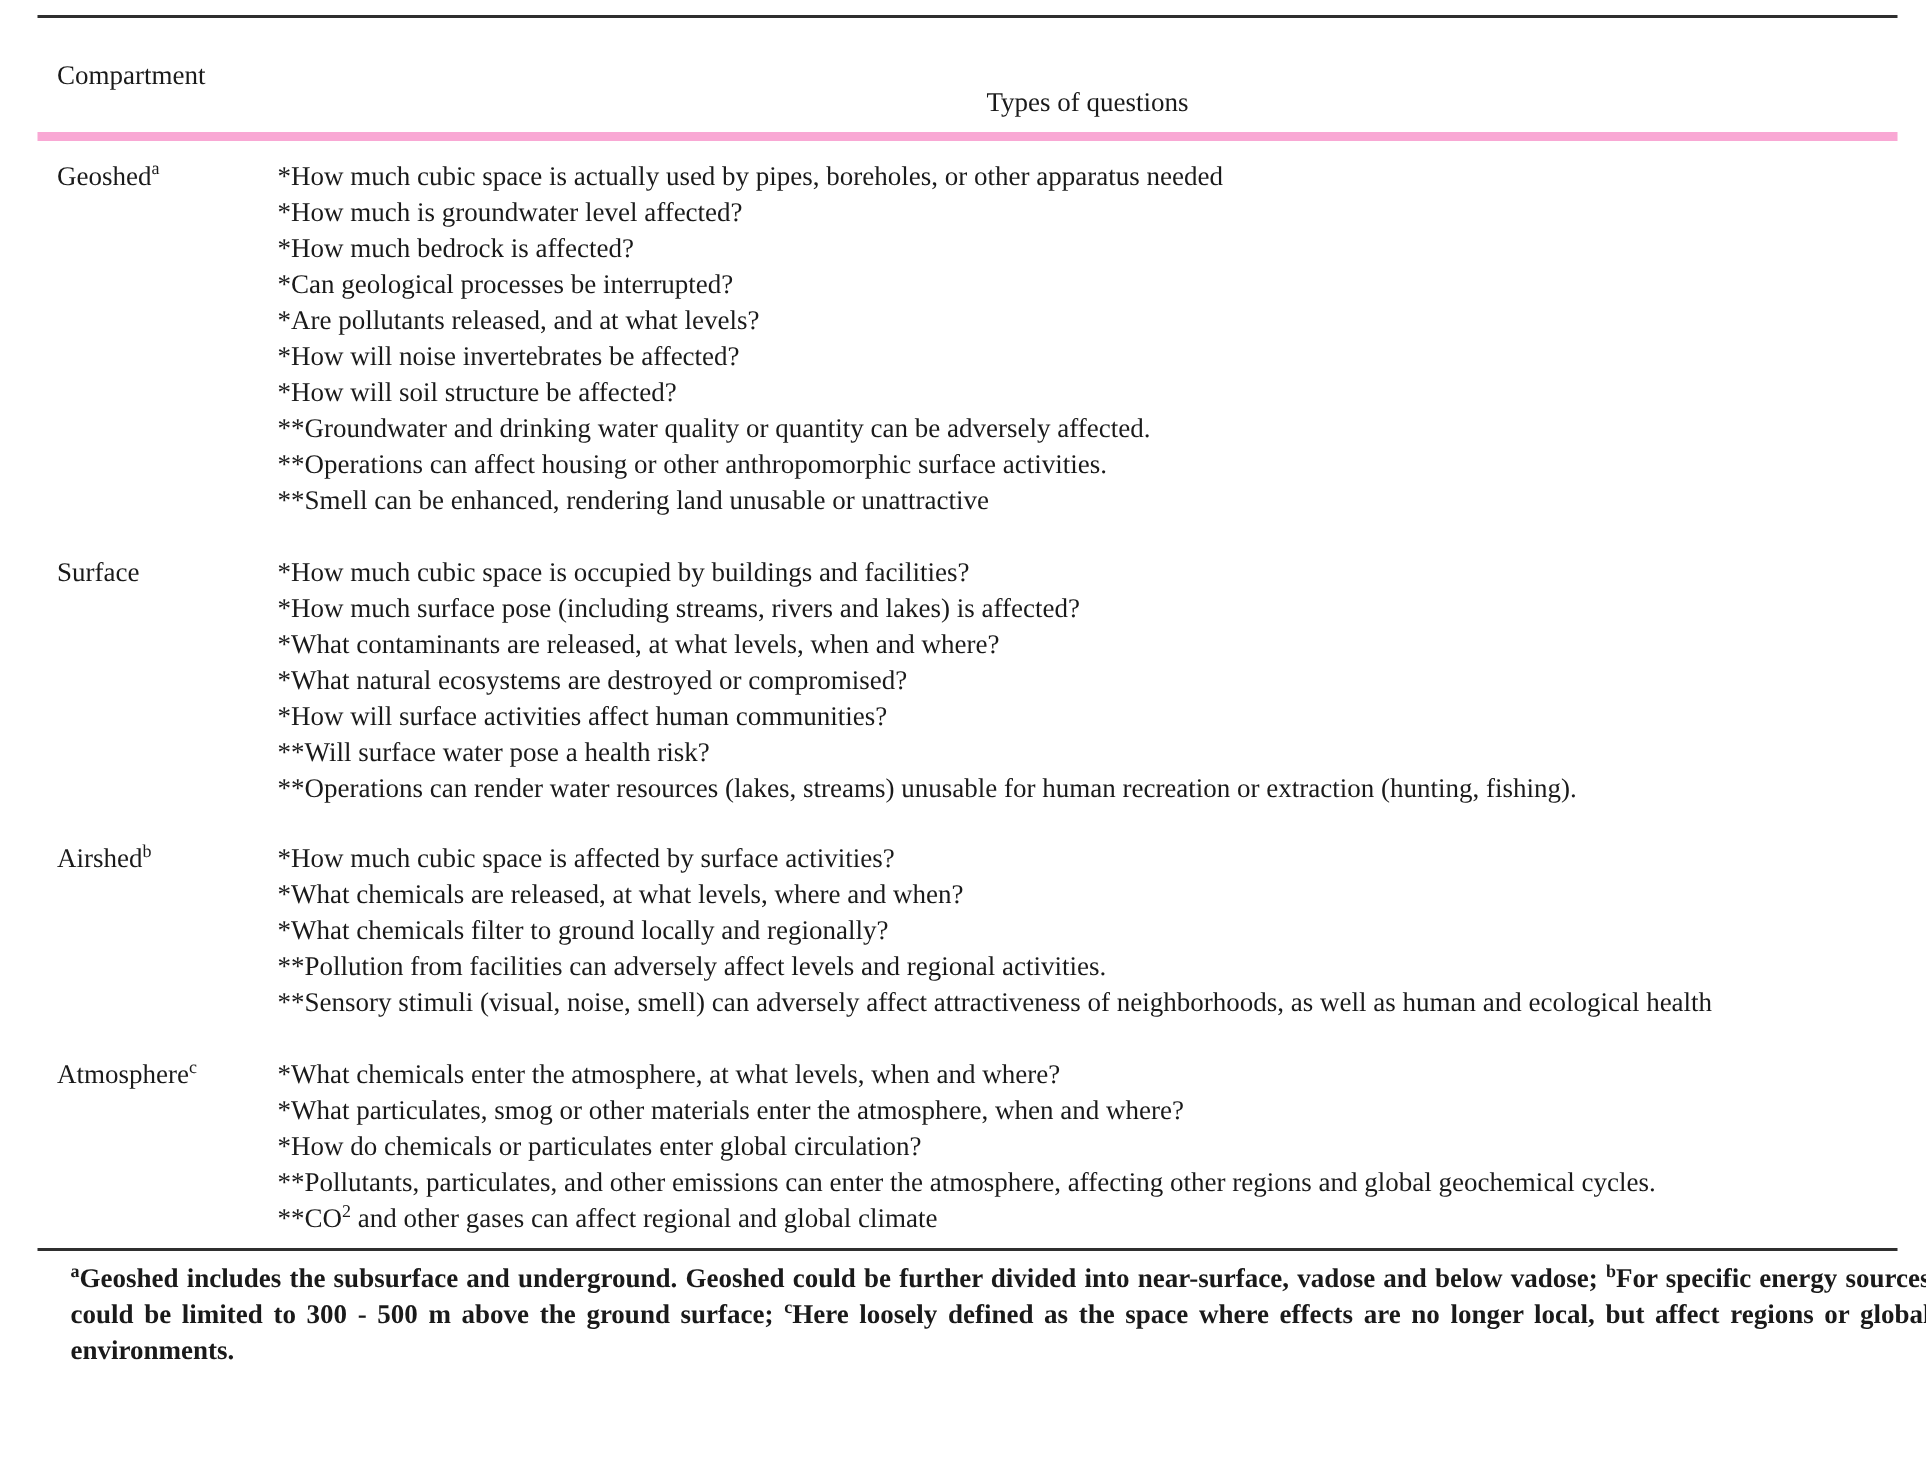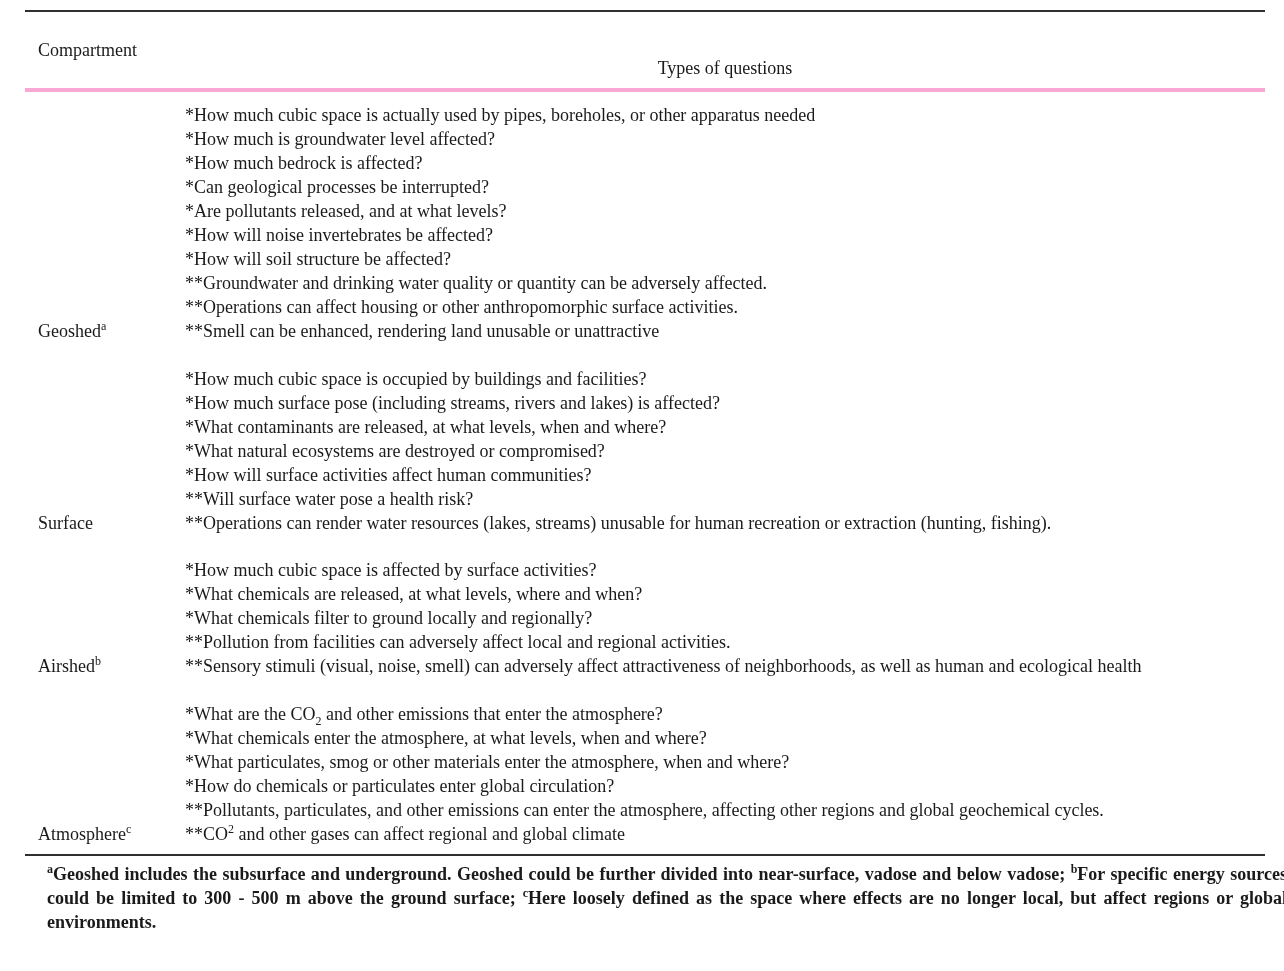--- a/index.html
+++ b/index.html
@@ -22,21 +22,21 @@
     color: #1a1a1a;
     background: #ffffff;
   }
   .ctable {
     width: 1240px;
   }
   .thead {
     display: flex;
     align-items: center;
     border-top: 2px solid #2f2f2f;
-    border-bottom: 4px solid #f9a8d4;
+    border-bottom: 6px solid #f9a8d4;
     padding: 8.5px 0;
     line-height: 24px;
   }
   .th-comp {
     width: 160px;
     padding-left: 13px;
     box-sizing: border-box;
     flex: none;
   }
   .th-q {
@@ -54,21 +54,21 @@
   }
   .trow:last-child {
     margin-bottom: 0;
   }
   .td-comp {
     width: 160px;
     padding-left: 13px;
     box-sizing: border-box;
     flex: none;
     display: flex;
-    align-items: flex-end;
+    align-items: flex-start;
     font-family: Liberation Serif, serif;
   }
   .comp-label {
     line-height: 24px;
     white-space: nowrap;
   }
   .td-q {
     flex: 1;
     text-align: justify;
     padding-right: 2px;
@@ -143,31 +143,30 @@
       </div>
 
       <div class="trow">
         <div class="td-comp">
           <div class="comp-label"><span>Airshed</span><sup>b</sup></div>
         </div>
         <div class="td-q">
             <div class="q-line">*How much cubic space is affected by surface activities?</div>
             <div class="q-line">*What chemicals are released, at what levels, where and when?</div>
             <div class="q-line">*What chemicals filter to ground locally and regionally?</div>
-            <div class="q-line">**Pollution from facilities can adversely affect local and regional activities.</div>
+            <div class="q-line">**Pollution from facilities can adversely affect levels and regional activities.</div>
             <div class="q-line">**Sensory stimuli (visual, noise, smell) can adversely affect attractiveness of neighborhoods, as well as human and ecological health</div>
           </div>
       </div>
 
       <div class="trow">
         <div class="td-comp">
           <div class="comp-label"><span>Atmosphere</span><sup>c</sup></div>
         </div>
         <div class="td-q">
-            <div class="q-line">*What are the CO<sub>2</sub> and other emissions that enter the atmosphere?</div>
             <div class="q-line">*What chemicals enter the atmosphere, at what levels, when and where?</div>
             <div class="q-line">*What particulates, smog or other materials enter the atmosphere, when and where?</div>
             <div class="q-line">*How do chemicals or particulates enter global circulation?</div>
             <div class="q-line">**Pollutants, particulates, and other emissions can enter the atmosphere, affecting other regions and global geochemical cycles.</div>
             <div class="q-line">**CO<sup>2</sup> and other gases can affect regional and global climate</div>
           </div>
       </div>
 
     </div>
   </div>

